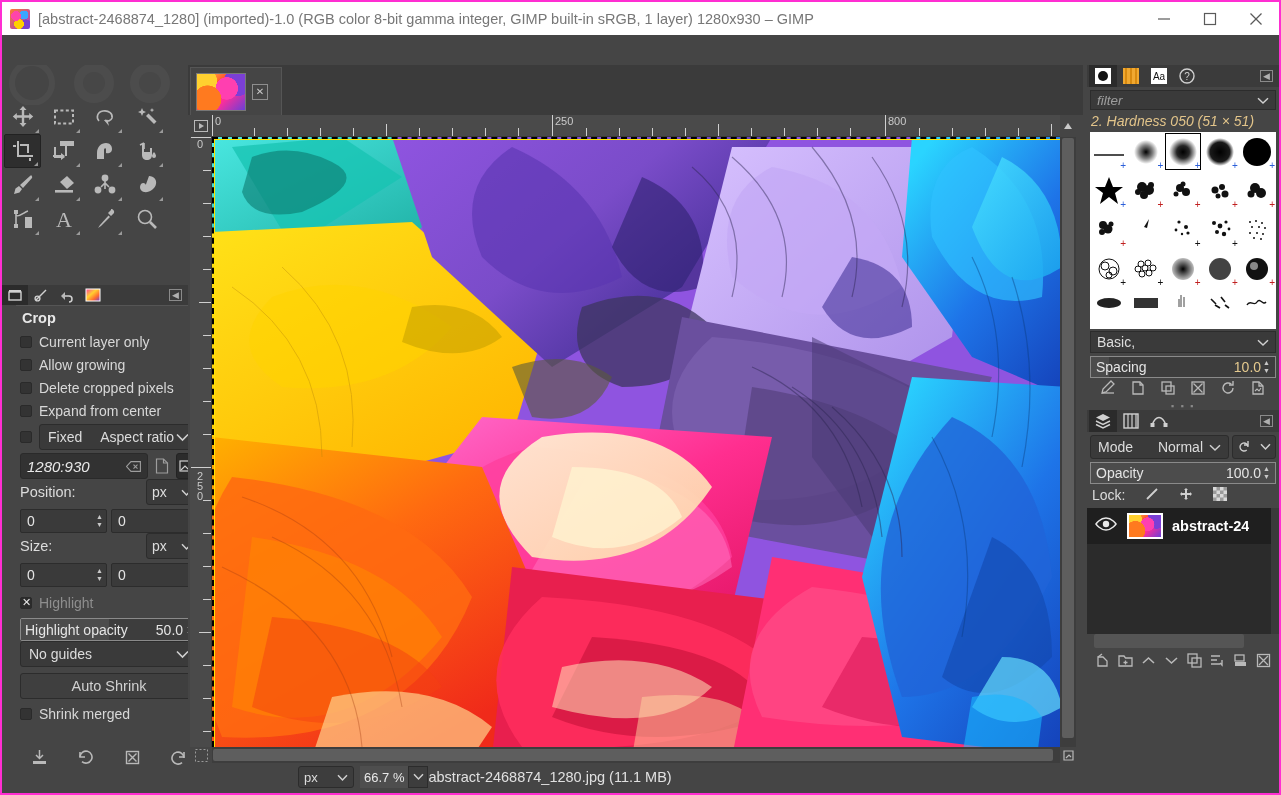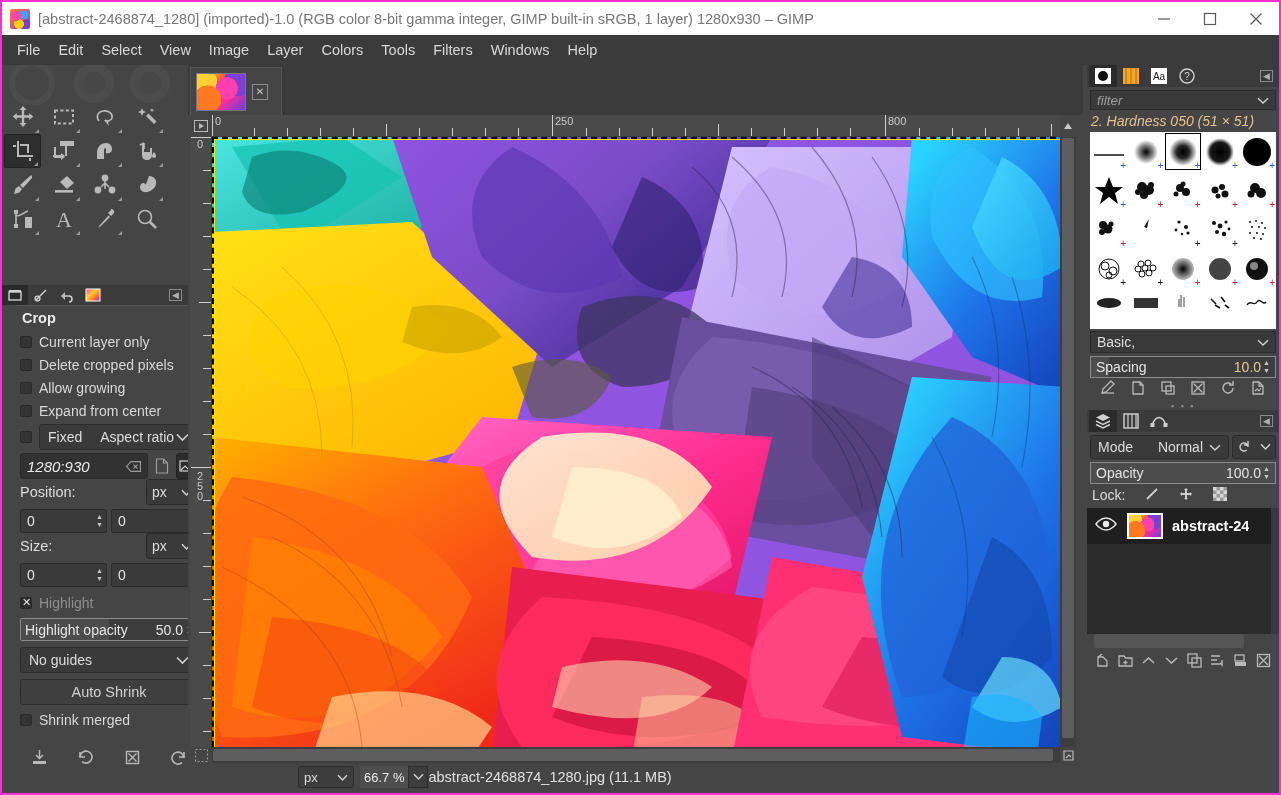--- a/index.html
+++ b/index.html
@@ -102,21 +102,21 @@
   .slider { margin-top:4px; height:23px; background:#3d3d3d;
       border:1px solid #8a8a8a; border-radius:2px; display:flex;
       align-items:center; padding:0 4px; position:relative; overflow:hidden; }
   .slider .fill { position:absolute; left:0; top:0; height:100%; width:50%;
       background:#4c4c4c; }
   .slider .s-lbl, .slider .s-val { position:relative; color:#e4e4e4; font-size:14px; }
   .slider .s-val { margin-left:auto; padding-right:3px; }
   .slider .arrows { position:relative; display:flex; flex-direction:column; }
   .slider .arrows i { font-style:normal; font-size:7px; color:#c8c8c8; line-height:8px; }
 
-  .wide-combo { margin-top:6px;justify-content:center; }
+  .wide-combo { margin-top:0;justify-content:center; }
   .btn-wide { margin-top:6px; height:26px; background:#3f3f3f;
       border:1px solid #2c2c2c; border-radius:3px; color:#d0d0d0;
       font-size:14.5px; display:flex; align-items:center; justify-content:center; }
 
   .opts-footer { position:absolute; left:0; bottom:0; width:186px; height:24px;
       display:flex; align-items:center; justify-content:space-around;
       background:#454545; }
 
   
   .imgwin { position:absolute; left:186px; top:63px; width:895px; height:706px;
@@ -279,33 +279,20 @@
       </div>
       <div class="tb-btn">
         <svg width="14" height="14" viewBox="0 0 14 14">
             <line x1="1.5" y1="1.5" x2="12.5" y2="12.5" stroke="#5a5a5a" stroke-width="1.2"></line>
             <line x1="12.5" y1="1.5" x2="1.5" y2="12.5" stroke="#5a5a5a" stroke-width="1.2"></line>
           </svg>
       </div>
     </div>
   </div>
 
-  <div class="menubar">
-    <div class="menu-item">File</div>
-    <div class="menu-item">Edit</div>
-    <div class="menu-item">Select</div>
-    <div class="menu-item">View</div>
-    <div class="menu-item">Image</div>
-    <div class="menu-item">Layer</div>
-    <div class="menu-item">Colors</div>
-    <div class="menu-item">Tools</div>
-    <div class="menu-item">Filters</div>
-    <div class="menu-item">Windows</div>
-    <div class="menu-item">Help</div>
-  </div>
 
   <div class="toolbox">
     <svg class="tb-wilber" viewBox="0 0 186 40">
       <circle cx="30" cy="18" r="20" fill="none" stroke="#5a5a5a" stroke-width="6"></circle>
       <circle cx="92" cy="18" r="20" fill="#5a5a5a"></circle>
         <circle cx="92" cy="18" r="11" fill="#4b4b4b"></circle>
       <circle cx="148" cy="18" r="20" fill="#5a5a5a"></circle>
         <circle cx="148" cy="18" r="11" fill="#4b4b4b"></circle>
     </svg>
 
@@ -469,25 +456,25 @@
 
   <div class="toolopts">
     <div class="opts-title">Crop</div>
 
     <div class="chk-row">
       <span class="chk"></span>
       <span class="chk-label">Current layer only</span>
     </div>
     <div class="chk-row">
       <span class="chk"></span>
-      <span class="chk-label">Delete cropped pixels</span>
+      <span class="chk-label">Allow growing</span>
     </div>
     <div class="chk-row">
       <span class="chk"></span>
-      <span class="chk-label">Allow growing</span>
+      <span class="chk-label">Delete cropped pixels</span>
     </div>
     <div class="chk-row">
       <span class="chk"></span>
       <span class="chk-label">Expand from center</span>
     </div>
 
     <div class="chk-row" style="margin-top:3px">
       <span class="chk"></span>
       <span class="combo" style="flex:1">
         <span>Fixed</span>

